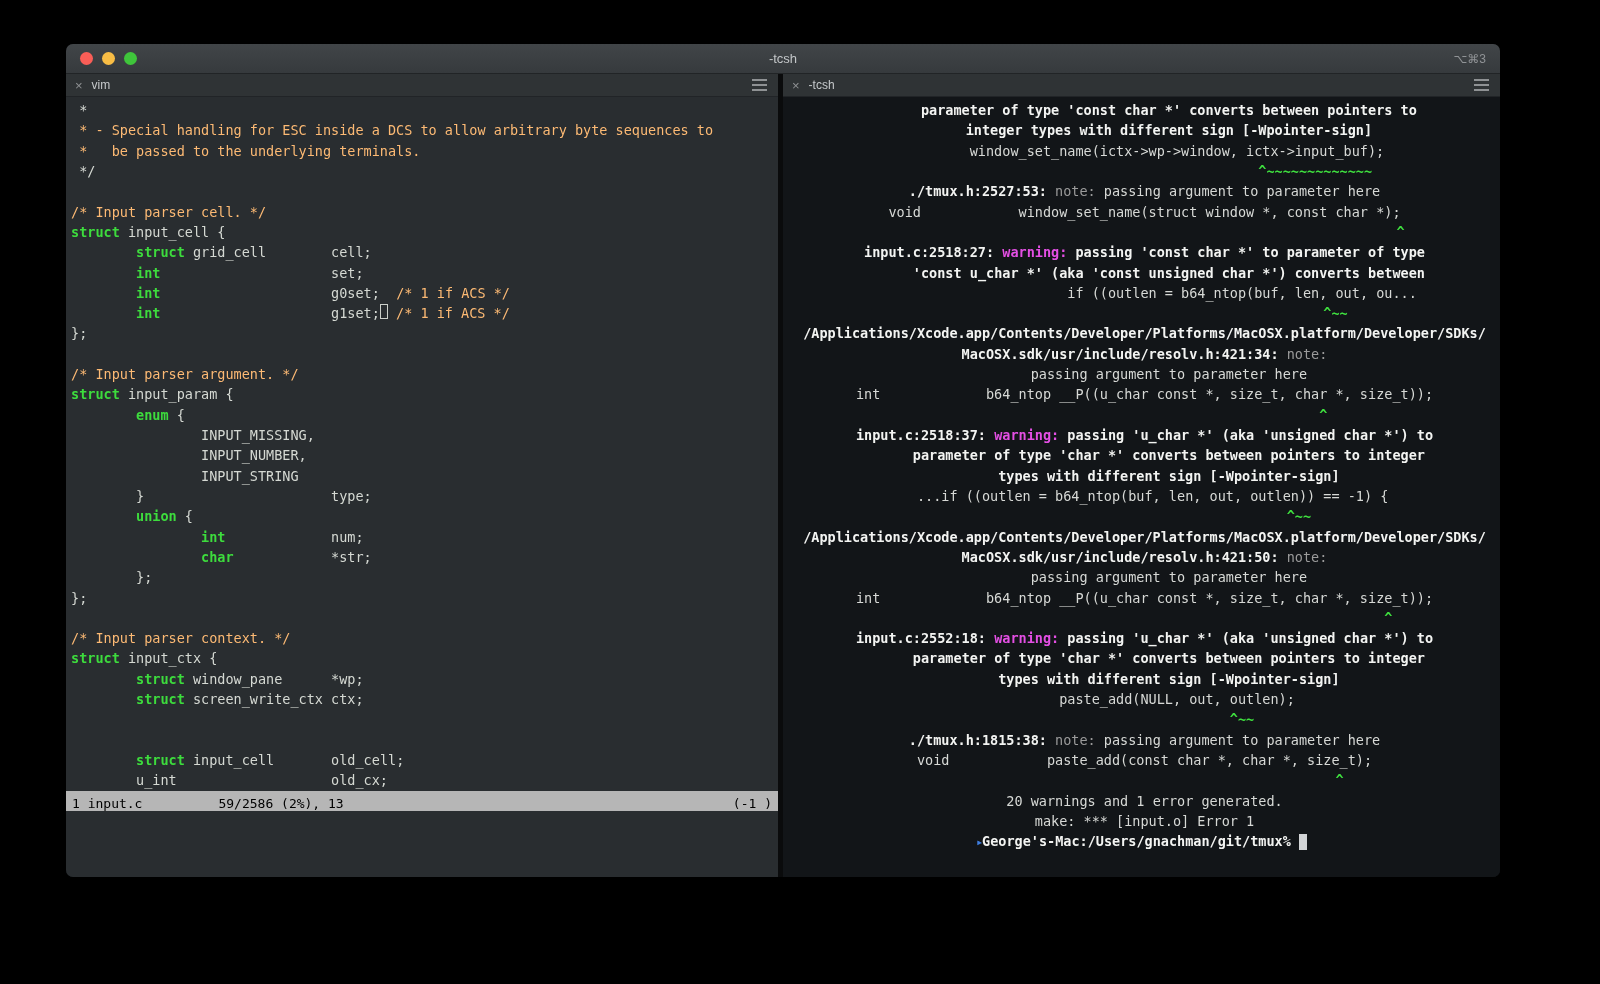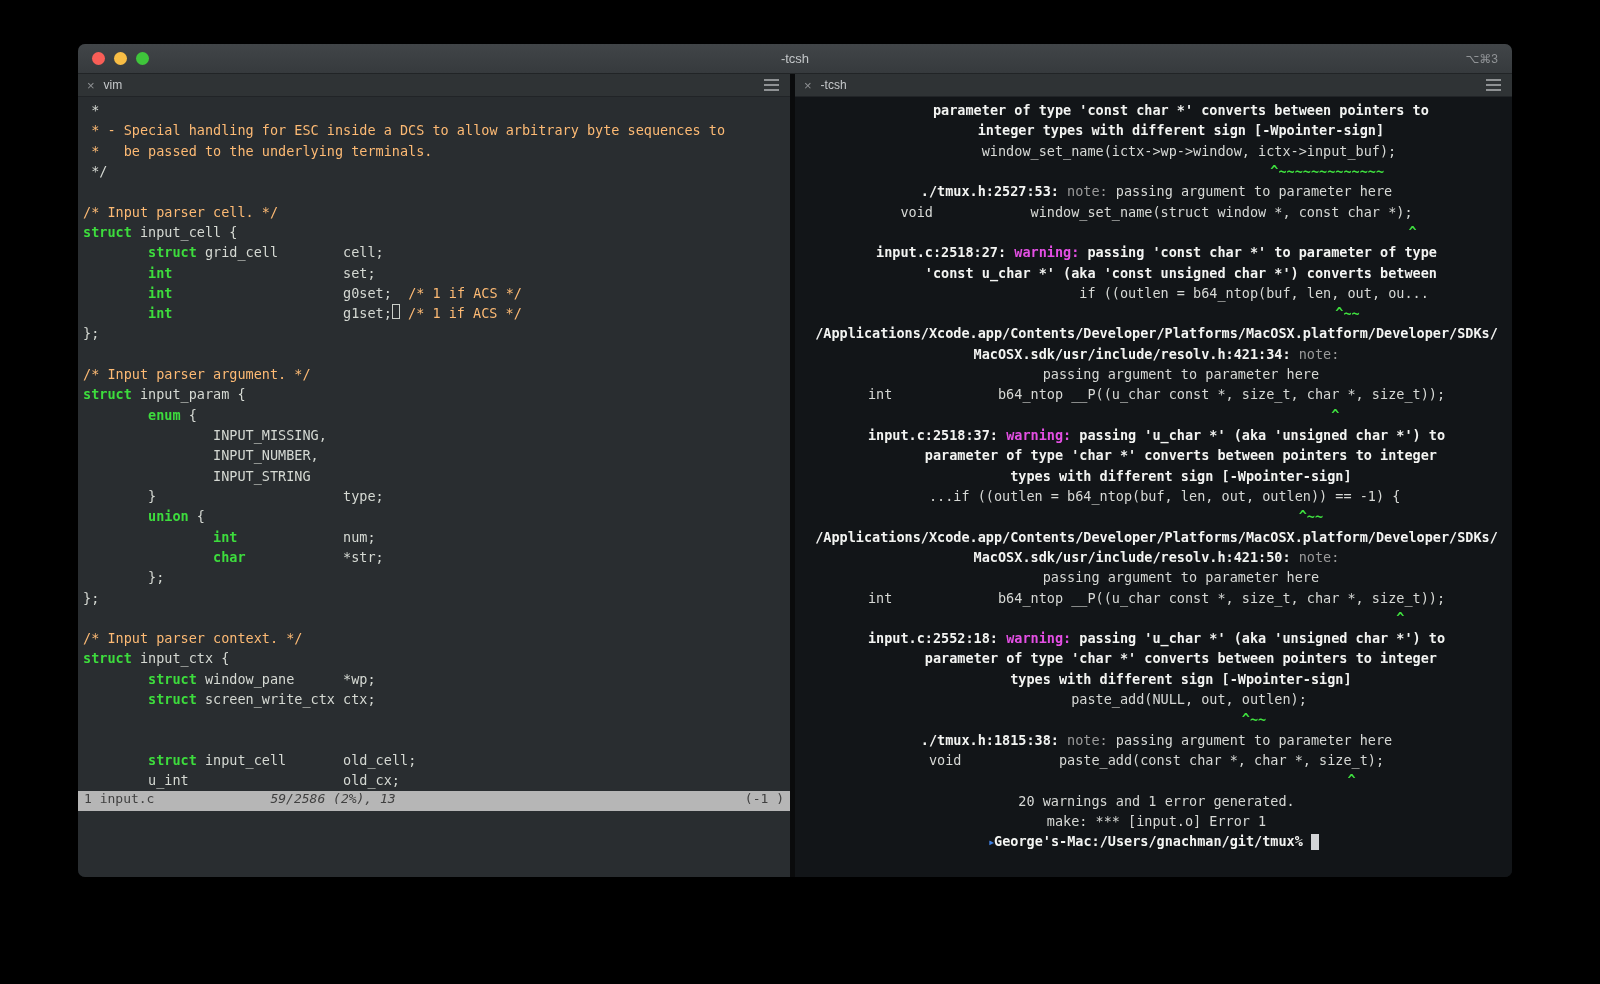--- a/index.html
+++ b/index.html
@@ -1,19 +1,19 @@
 <!DOCTYPE html>
 <html><head>
 <meta charset="utf-8">
 <style>
   * { margin:0; padding:0; box-sizing:border-box; }
   html,body { width:1600px; height:984px; }
   body { background:#000; font-family:"Liberation Sans",sans-serif; position:relative; overflow:hidden; }
 
-  .window { position:absolute; left:78px; top:44px; width:1434px; height:833px;
+  .window { position:absolute; left:66px; top:44px; width:1434px; height:833px;
             border-radius:7px; overflow:hidden; background:#141619;
             box-shadow:0 22px 55px rgba(0,0,0,.75), 0 0 0 1px rgba(0,0,0,.6);
             display:flex; flex-direction:column; }
 
   .titlebar { flex:0 0 30px; height:30px; background:linear-gradient(#414548,#363a3d);
               border-bottom:1px solid #212426; position:relative;
               display:flex; align-items:center; justify-content:center; }
   .traffic { position:absolute; left:14px; top:0; height:100%; display:flex; align-items:center; gap:9px; }
   .light { width:13px; height:13px; border-radius:50%; }
   .title { font-size:13px; color:#c3c6c8; }
@@ -47,24 +47,24 @@
   .seg-c { color:#fdba74; }                              
   .seg-b { color:#f3f4f2; font-weight:bold; }            
   .seg-p { color:#d7d9d6; }                              
   .seg-g { color:#3fe03f; font-weight:bold; }            
   .seg-n { color:#9b9b9b; }                              
   .seg-m { color:#e44fe4; font-weight:bold; }            
   .seg-cur { display:inline-block; width:8px; height:15px; border:1px solid #ccd0ca; vertical-align:-2px; }
   .seg-mark { display:inline-block; width:6px; margin-left:-6px; color:#3f7ee0; font-size:12px; }
   .seg-cursor { display:inline-block; width:8px; height:16px; background:#d2d4d6; vertical-align:-3px; color:transparent; }
 
-  .statusline { height:20px; background:#b6b6b6; color:#404040;
-                display:flex; align-items:flex-start; padding:0 6px;
+  .statusline { height:20px; background:#b6b6b6; color:#000000;
+                display:flex; align-items:flex-end; padding:0 6px;
                 font-family:"DejaVu Sans Mono","Liberation Mono",monospace; font-size:13px; }
-  .status-pos { margin-left:116px;font-style:italic; }
+  .status-pos { margin-left:76px; }
   .status-right { margin-left:auto; }
 </style>
 </head>
 <body>
 
 <div class="window">
 
   <div class="titlebar">
     <div class="traffic">
       <div class="light" id="light-close" style="background: rgb(249, 94, 87);"></div>

